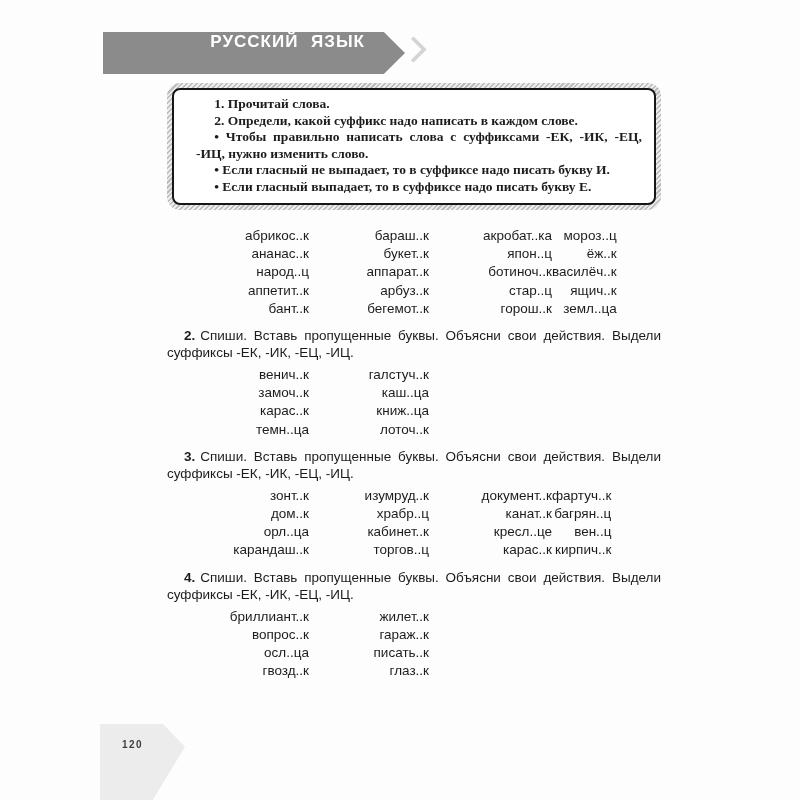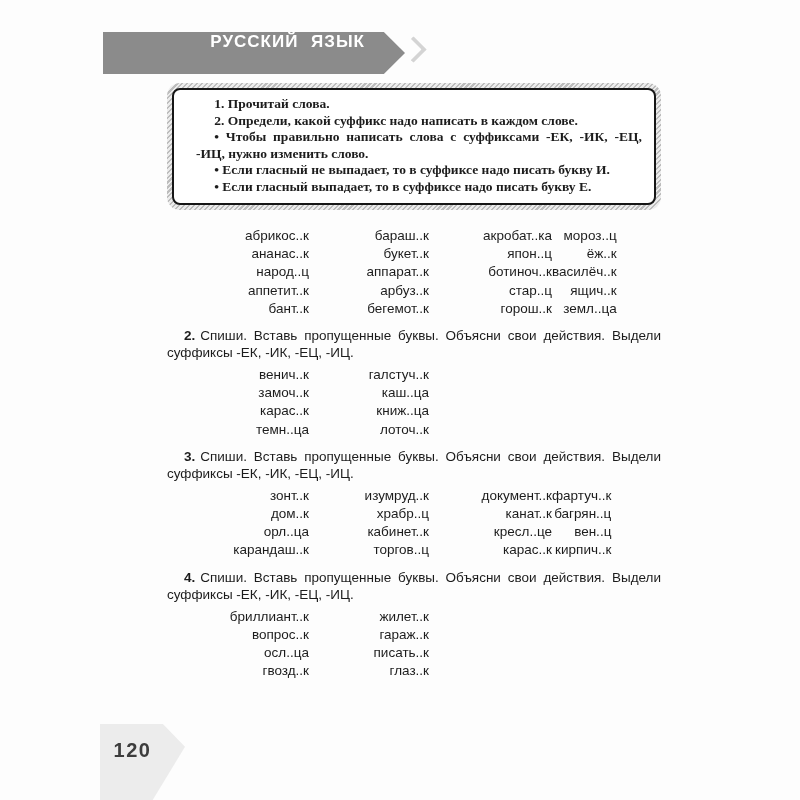--- a/index.html
+++ b/index.html
@@ -73,21 +73,21 @@
   
   .page-tab {
     position: absolute; left: 100px; top: 724px;
     width: 85px; height: 76px;
     background: #ececec;
     clip-path: polygon(0 0, 74% 0, 100% 30%, 62% 100%, 0 100%);
     display: flex; justify-content: center; align-items: flex-start;
     box-sizing: border-box; padding-top: 15px; padding-right: 20px;
   }
   .page-num {
-    font-size: 20px; font-weight: 600; letter-spacing: 1.5px; color: #3d3d3d;
+    font-size: 10px; font-weight: 600; letter-spacing: 1.5px; color: #3d3d3d;
   }
 </style>
 </head>
 <body>
 
 <div class="page">
 
   <div class="banner" style="background: rgb(139, 139, 139);">
     <span class="banner-text">РУССКИЙ ЯЗЫК</span>
   </div>

